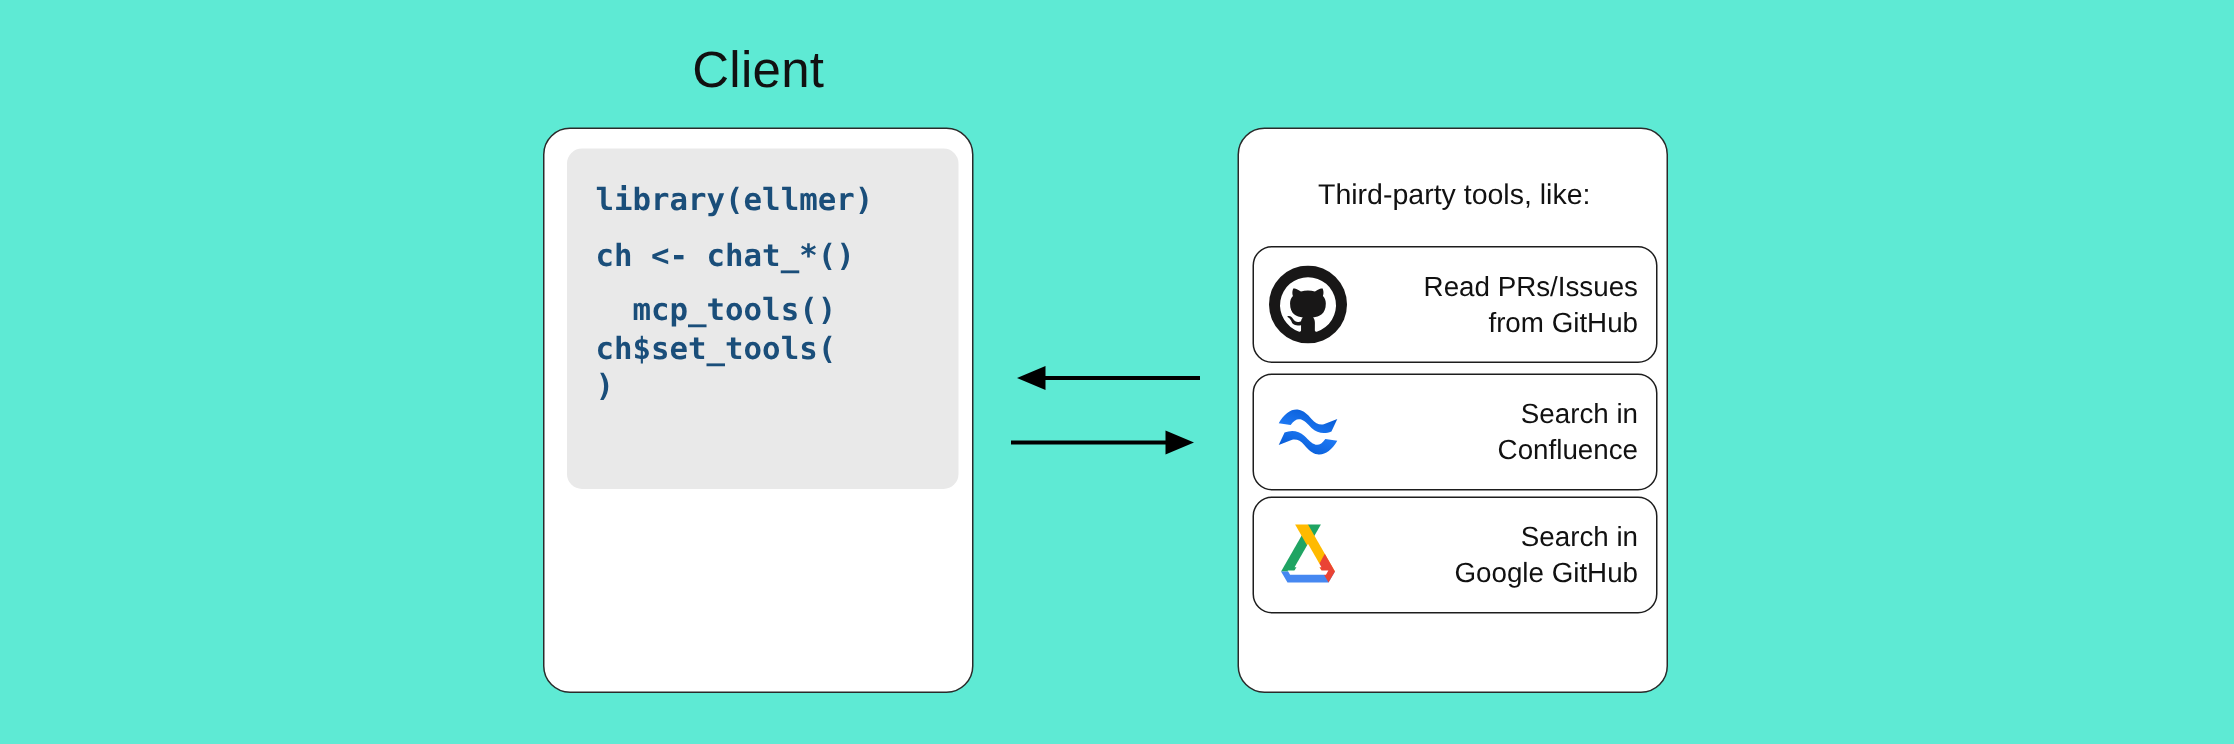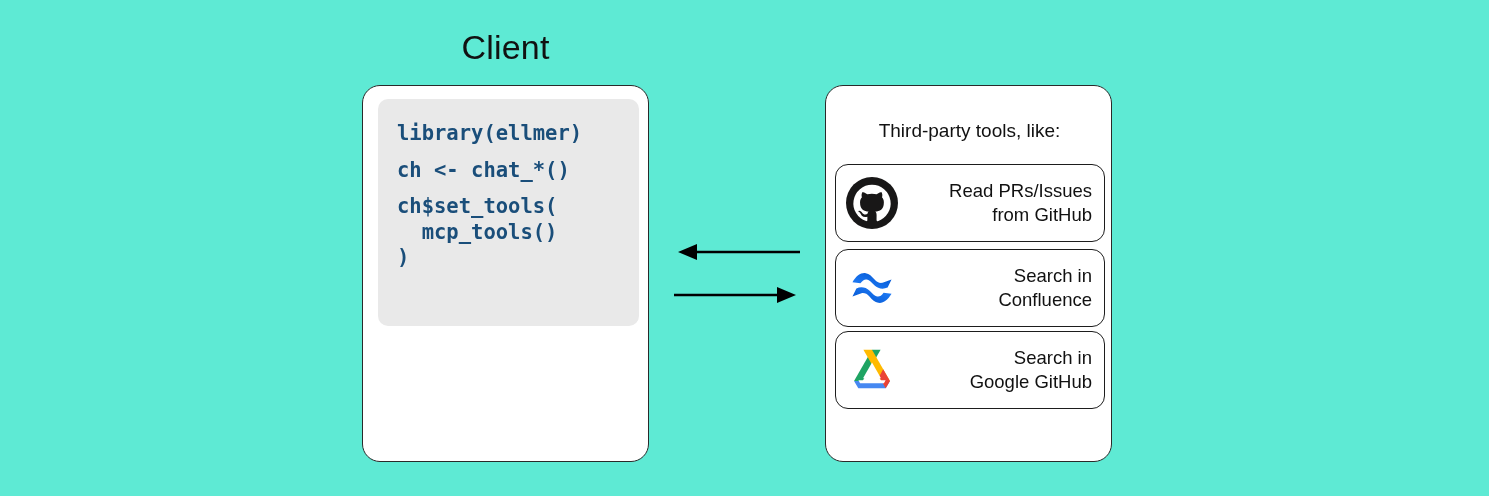--- a/index.html
+++ b/index.html
@@ -126,22 +126,22 @@
 <body>
 
 <div id="stage">
 
   <div id="client-title" class="col-title">Client</div>
 
   <div id="client-panel" class="panel">
     <div id="code-block">
       <div class="code-line">library(ellmer)</div>
       <div class="code-line">ch &lt;- chat_*()</div>
+      <div class="code-line tight">  mcp_tools()</div>
       <div class="code-line tight">ch$set_tools(</div>
-      <div class="code-line tight">  mcp_tools()</div>
       <div class="code-line tight">)</div>
     </div>
   </div>
 
   <div id="arrows">
     <svg width="130" height="72" viewBox="0 0 130 72" xmlns="http://www.w3.org/2000/svg">
       <g>
         <line x1="128" y1="12" x2="22" y2="12" stroke="#000000" stroke-width="2.6"></line>
         <polygon points="6,12 25,4 25,20" fill="#000000"></polygon>
       </g>

